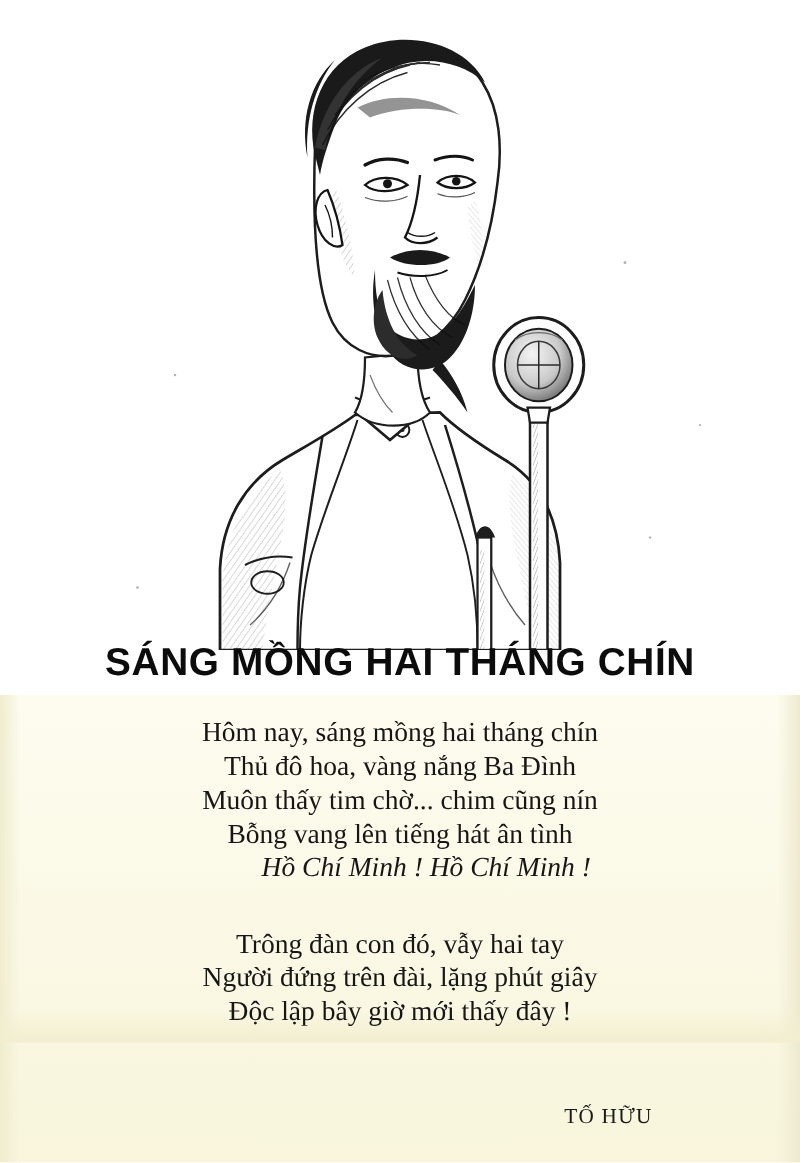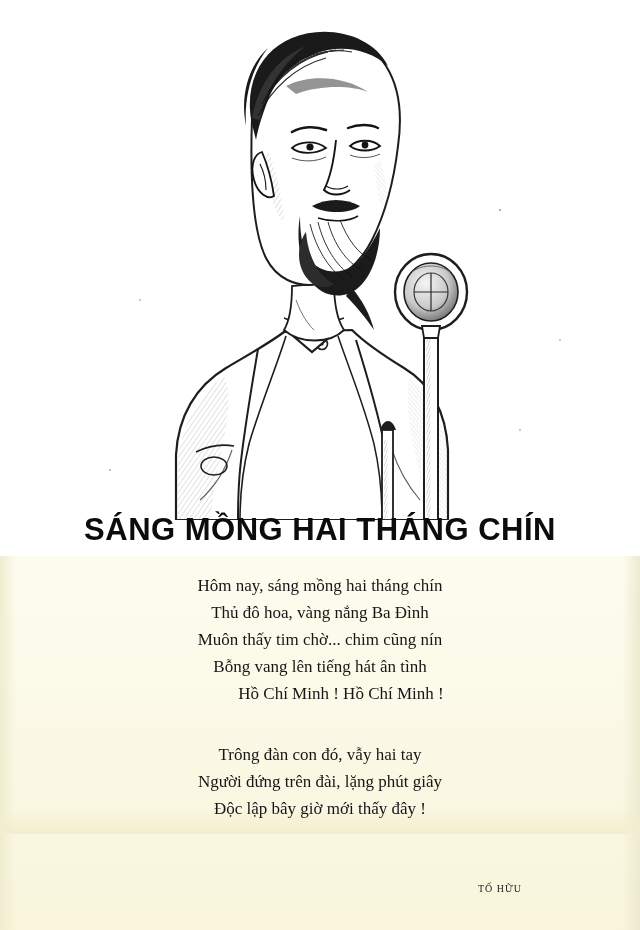--- a/index.html
+++ b/index.html
@@ -87,34 +87,35 @@
     text-align: center;
   }
   .stanza {
     margin: 0 0 34px 0;
   }
   .stanza:last-child {
     margin-bottom: 0;
   }
   .line {
     font-family: "Liberation Serif", serif;
-    font-size: 17px;
+    font-size: 22px;
     line-height: 27px;
     color: #161616;
     white-space: pre;
   }
   .line.indent {
     padding-left: 42px;
+    font-style: italic;
   }
   .author {
     position: absolute;
     right: 118px;
     top: 883px;
     font-family: "Liberation Serif", serif;
-    font-size: 10px;
+    font-size: 17px;
     letter-spacing: 1px;
     color: #1a1a1a;
   }
 </style>
 </head>
 <body>
 
 <div class="page">
 
   <div class="paper-lower"></div>

